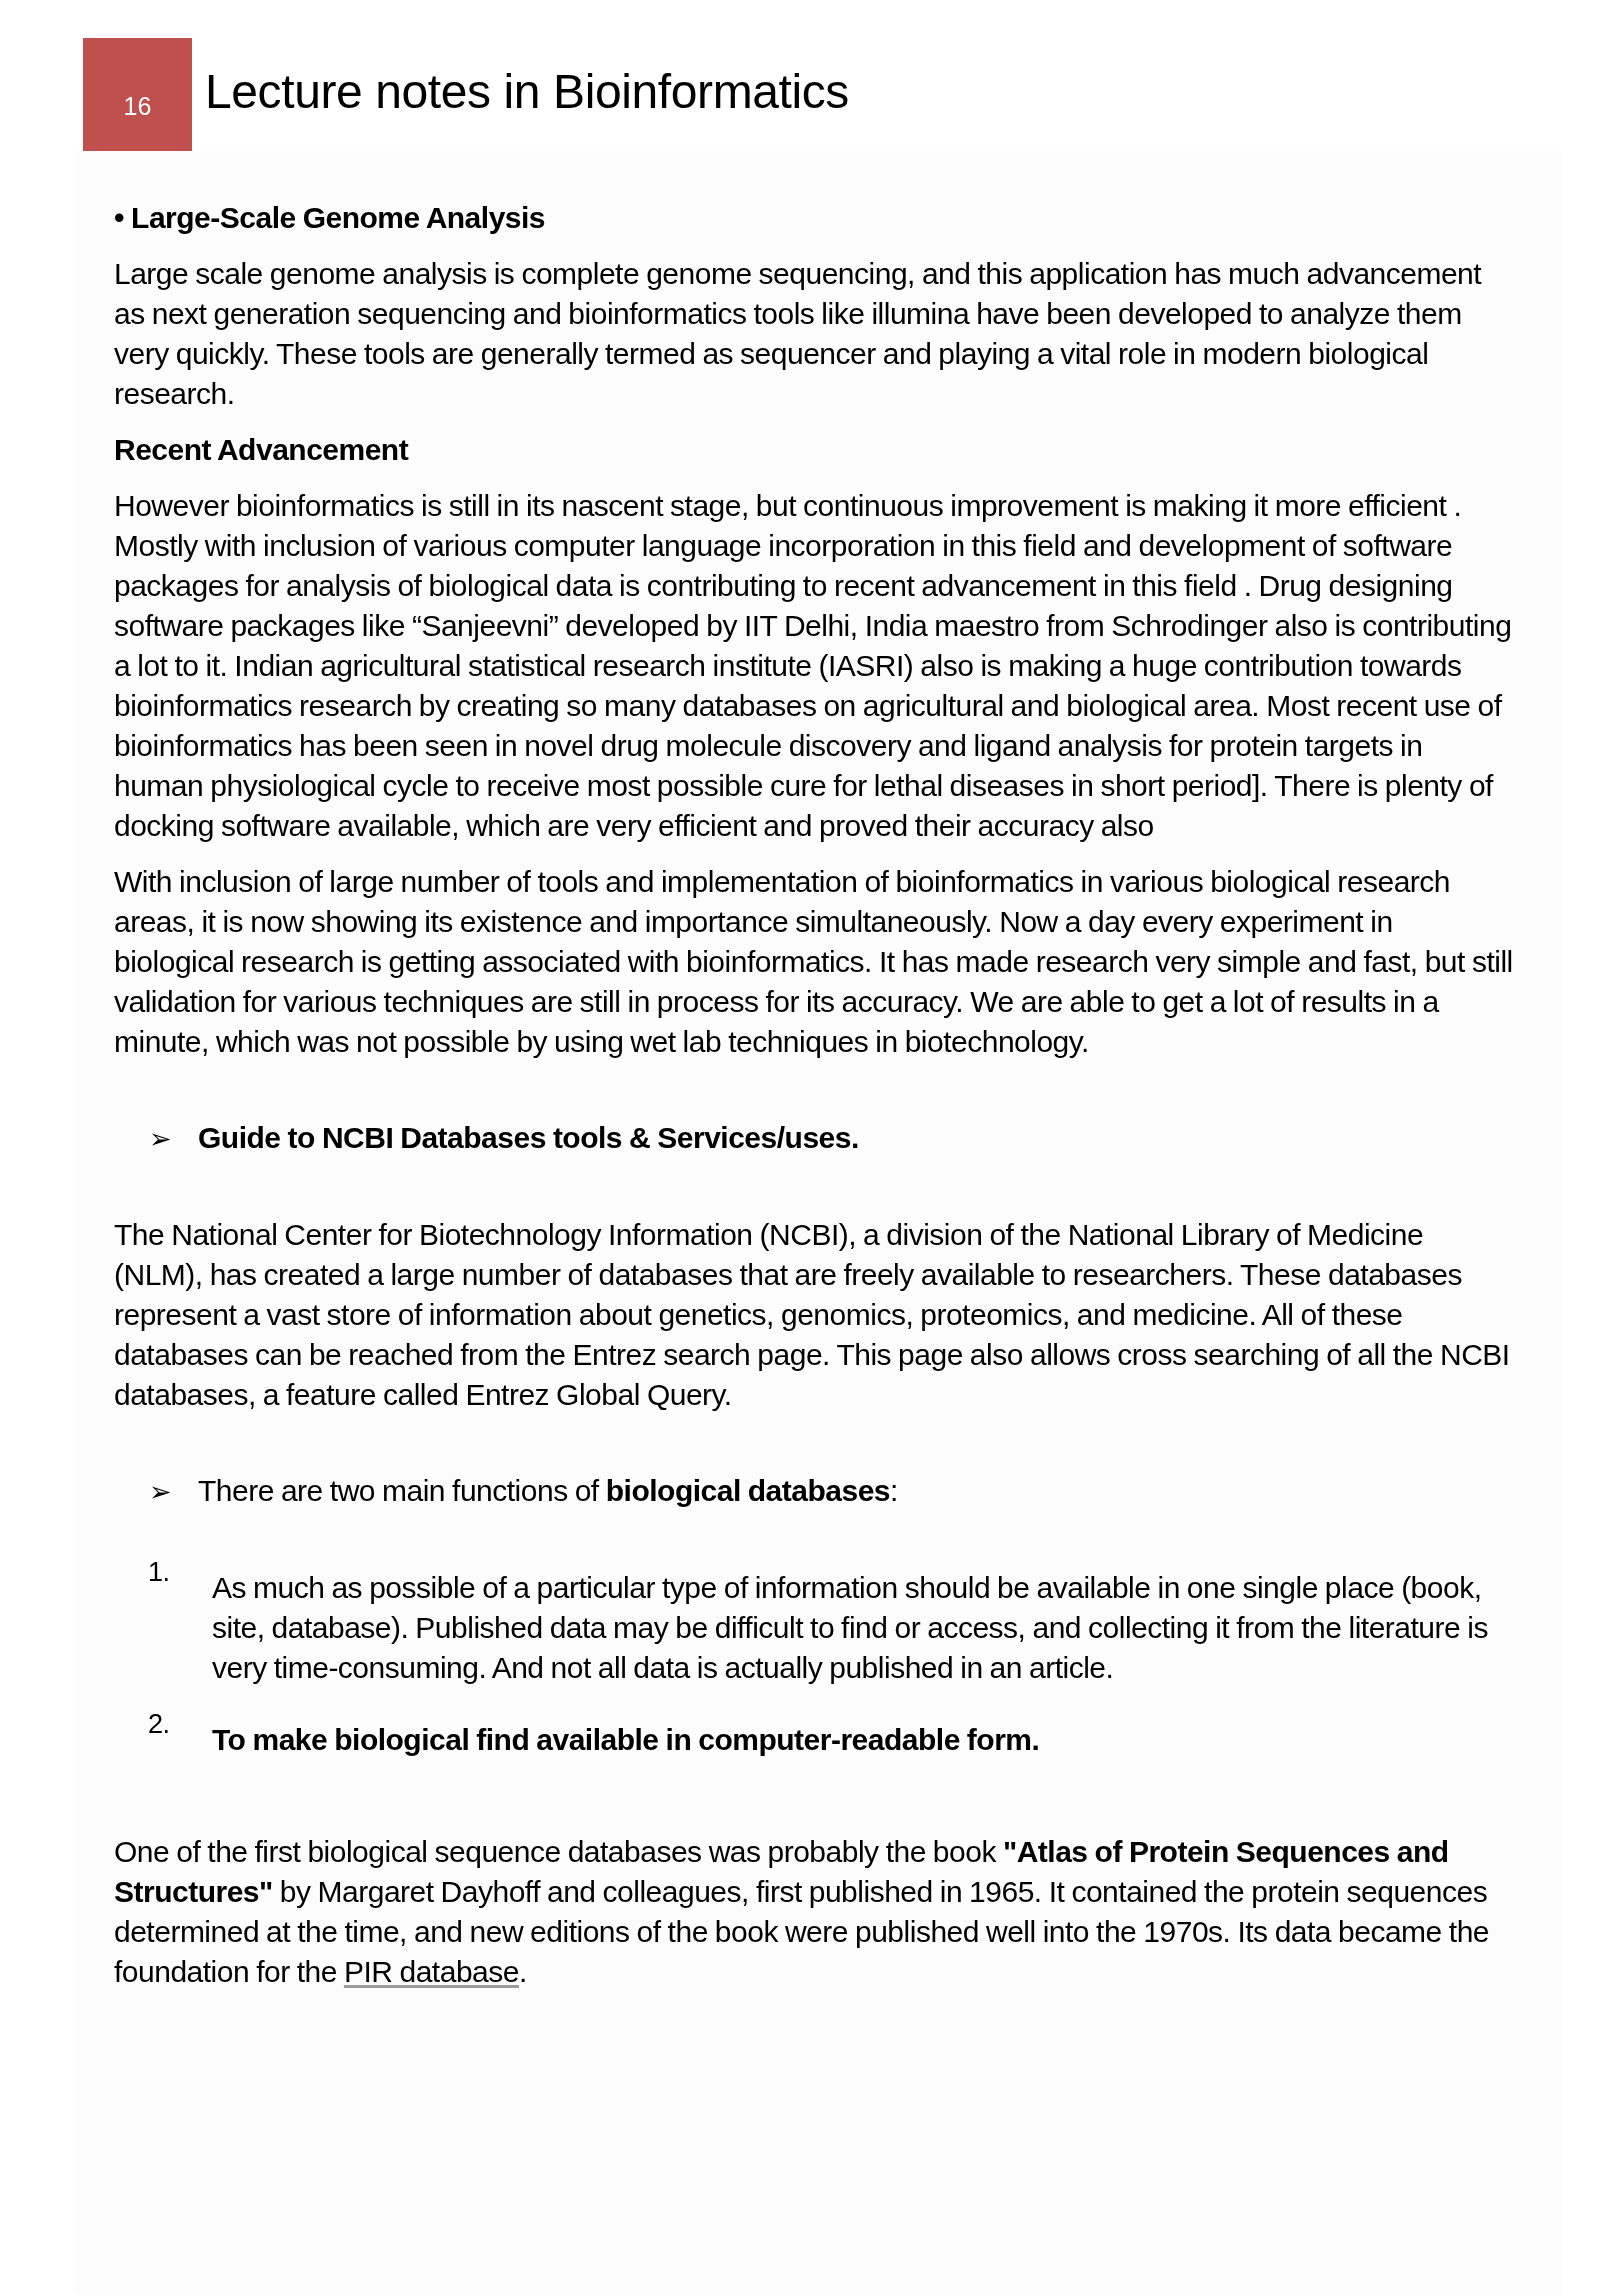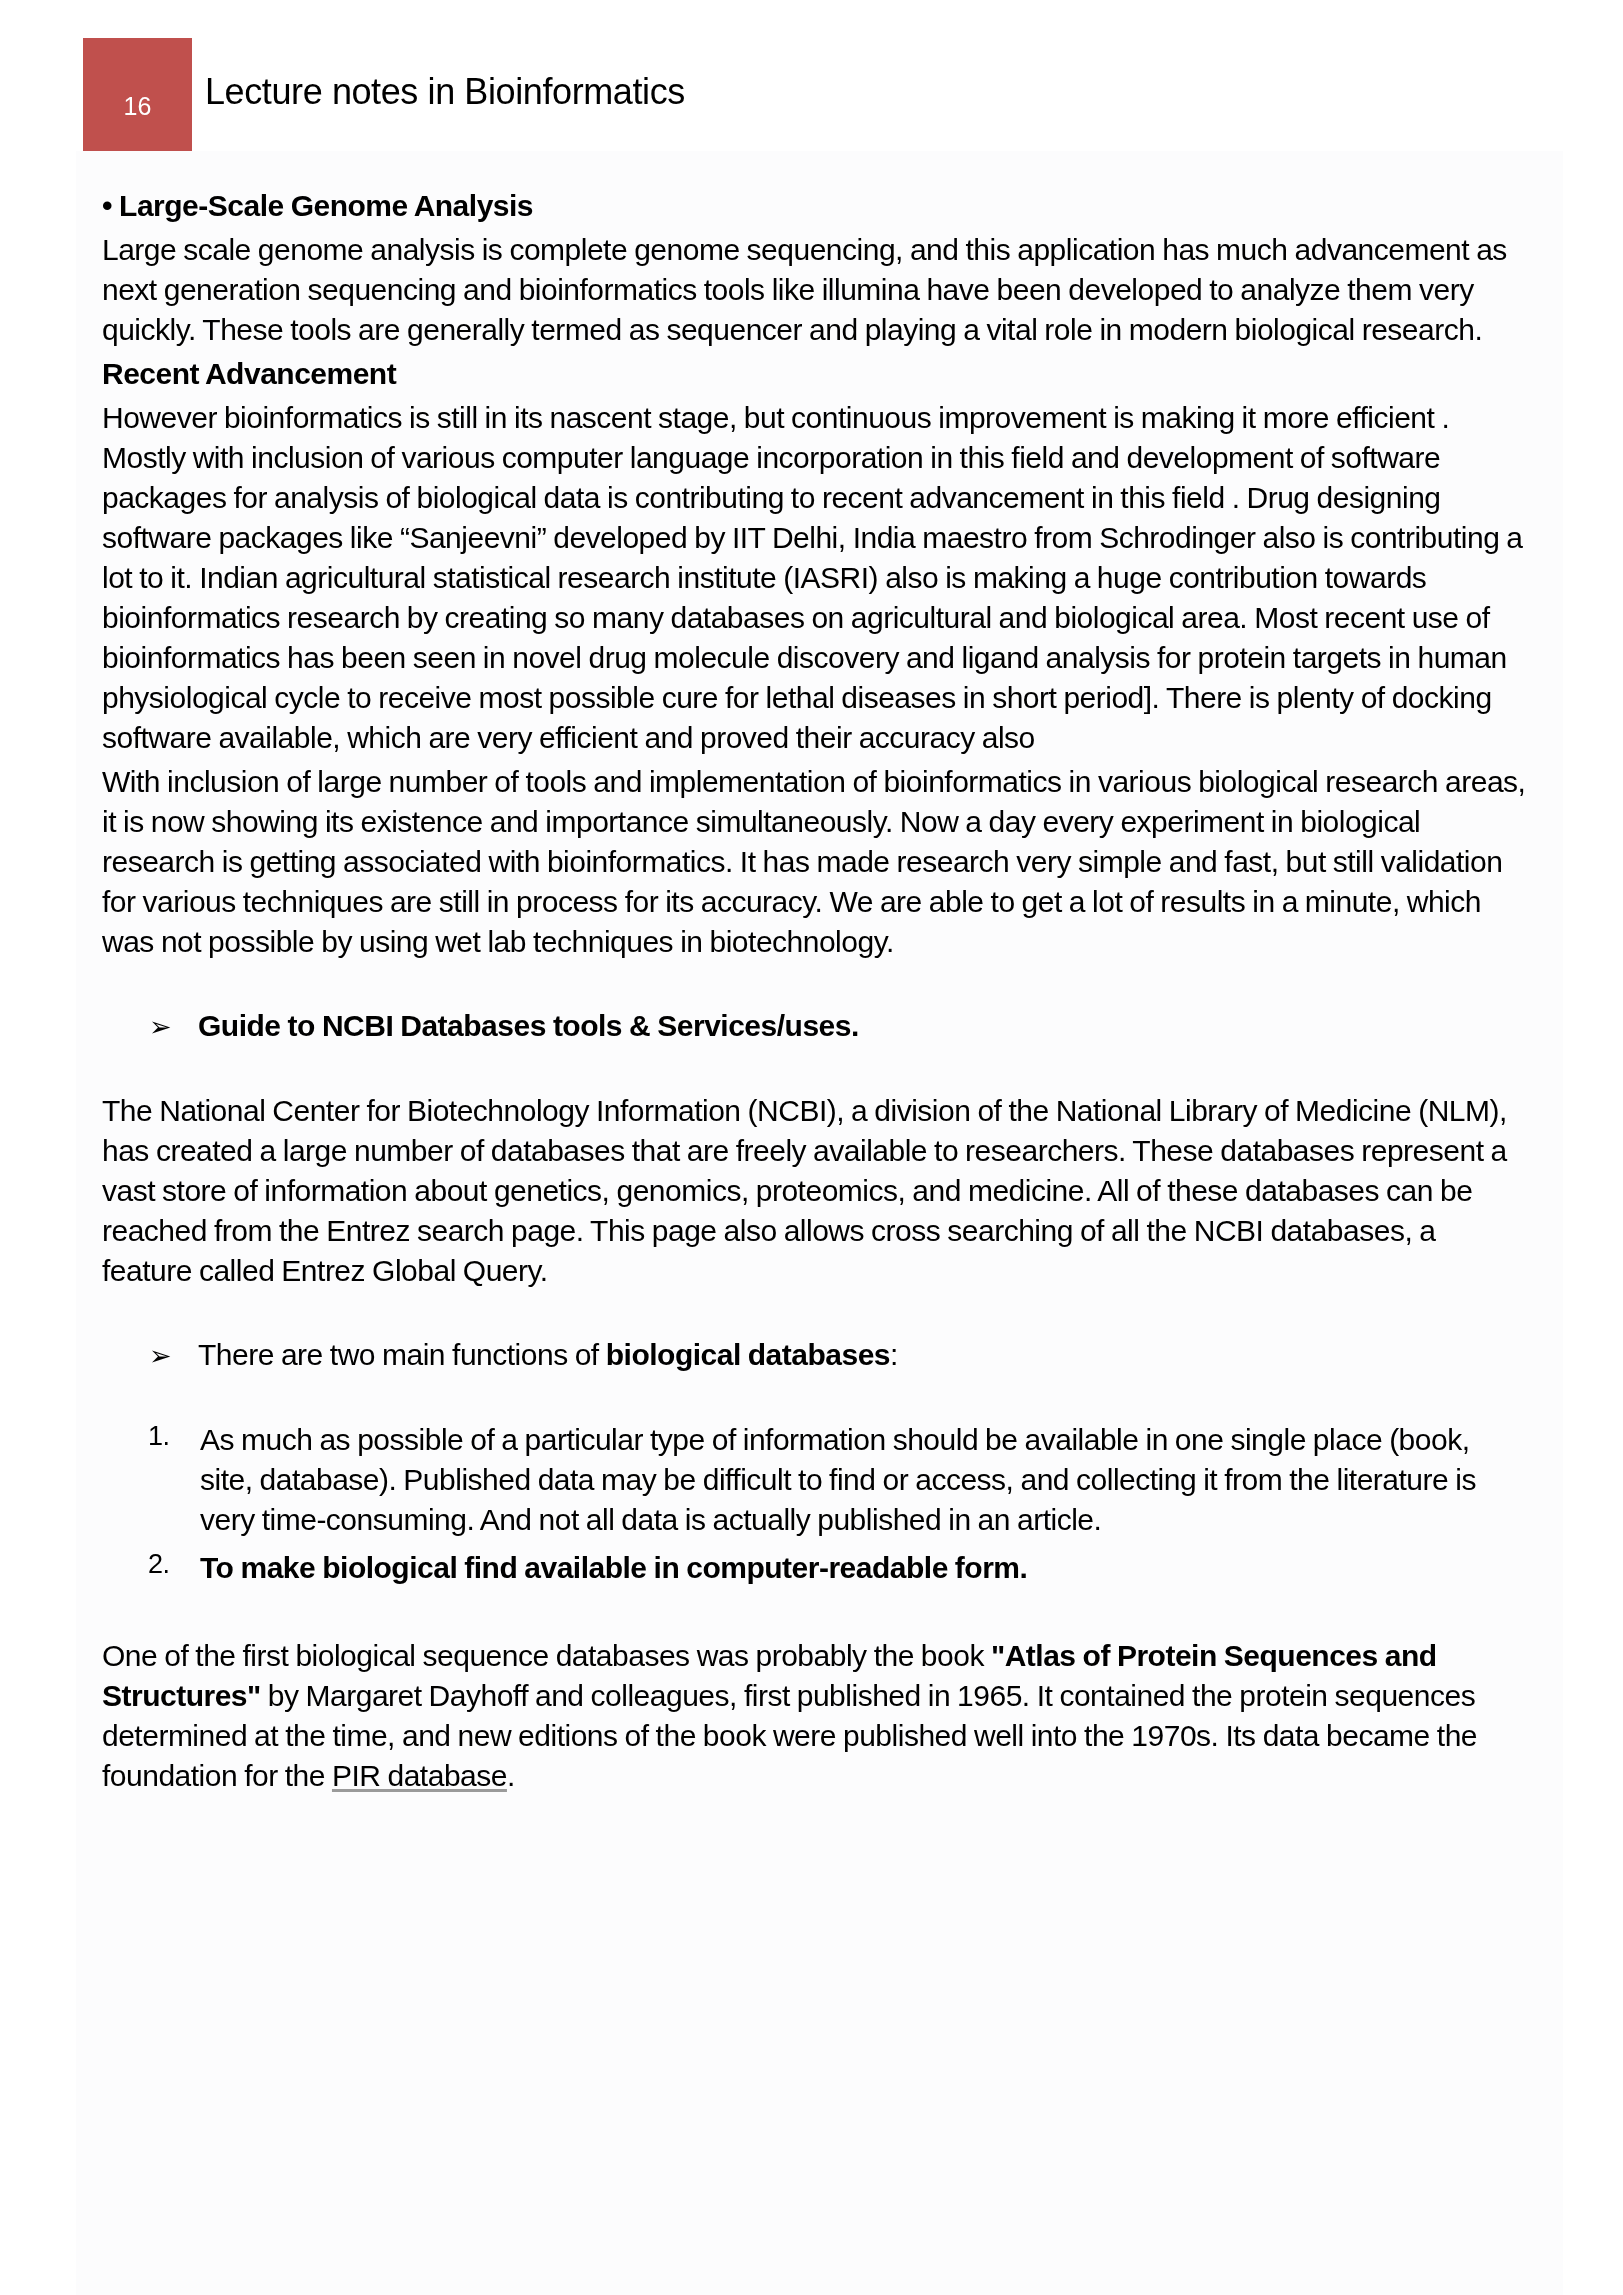--- a/index.html
+++ b/index.html
@@ -26,21 +26,21 @@
       display: flex;
       align-items: center;
       justify-content: center;
       font-size: 25px;
       font-family: "Liberation Sans", sans-serif;
     }
     .running-title {
       position: absolute;
       left: 205px;
       top: 68px;
-      font-size: 36px;
+      font-size: 48px;
       line-height: 48px;
       letter-spacing: -0.4px;
       white-space: nowrap;
     }
     .content-band {
       position: absolute;
       left: 76px;
       top: 151px;
       width: 1487px;
       height: 2145px;
@@ -49,21 +49,21 @@
     .content {
       position: absolute;
       left: 98px;
       top: 182px;
       width: 1435px;
       font-size: 30px;
       line-height: 40px;
       letter-spacing: -0.5px;
       word-spacing: -0.8px;
     }
-    .content p { margin: 4px; }
+    .content p { margin: 16px; }
     .b { font-weight: bold; }
     .heading { font-weight: bold; }
     .gap { height: 40px; }
     .arrow-row {
       display: flex;
       align-items: baseline;
       padding-left: 51px;
     }
     .arrow {
       display: inline-block;

